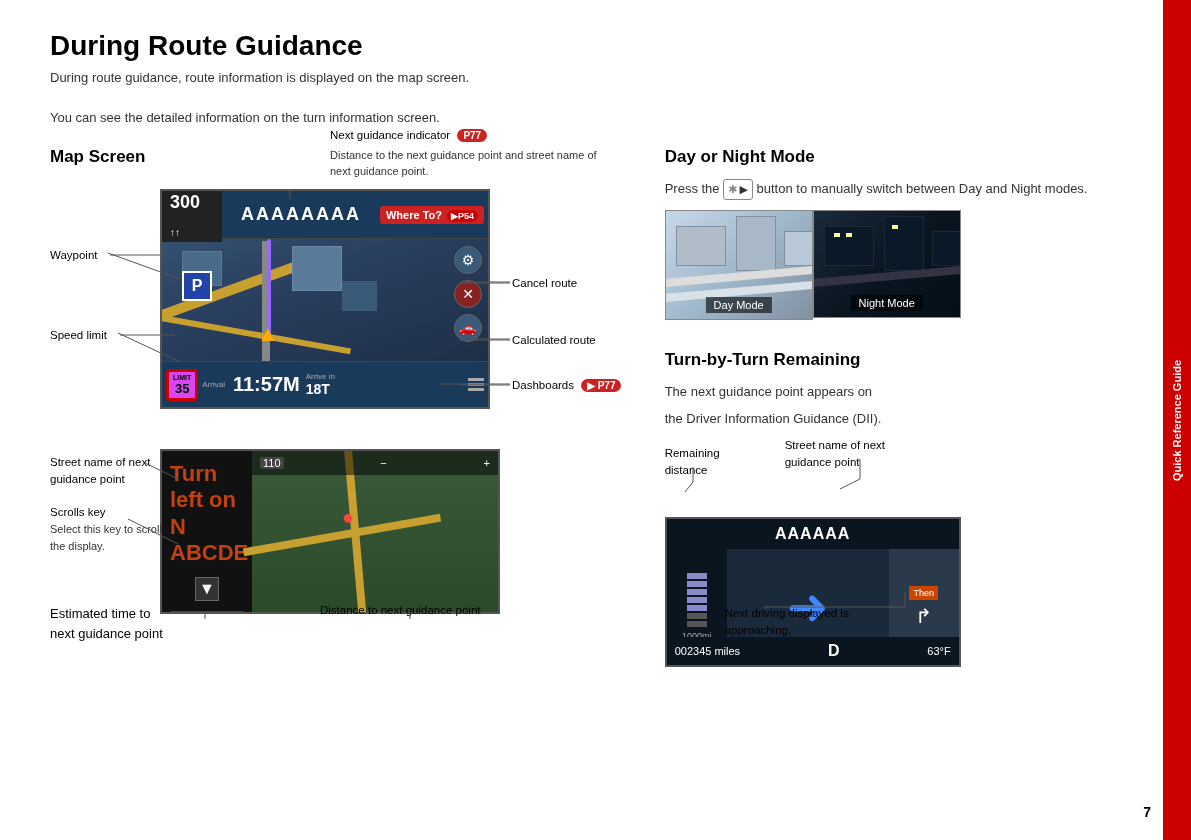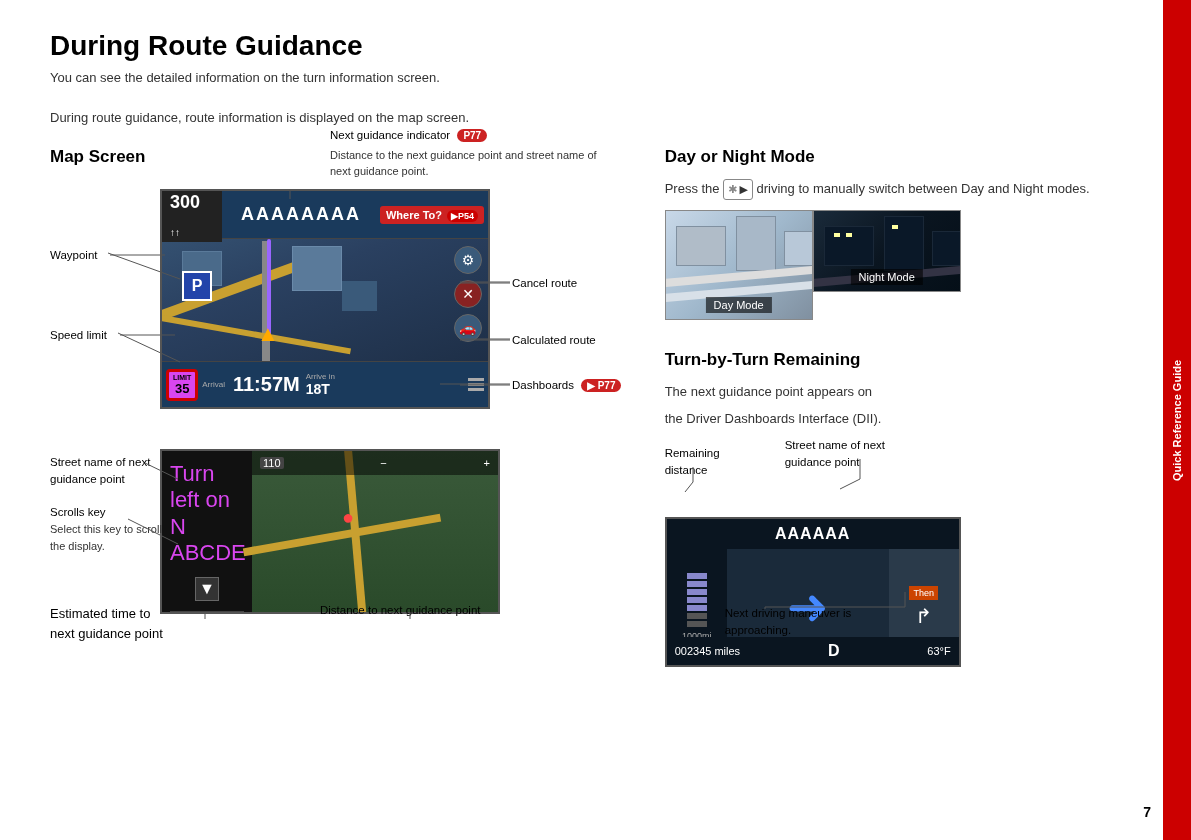--- a/index.html
+++ b/index.html
@@ -266,21 +266,21 @@
       width: 148px;
       height: 110px;
       background: linear-gradient(135deg, #c8d8e8 0%, #a0b8cc 50%, #8090a0 100%);
       position: relative;
       overflow: hidden;
       border: 1px solid #888;
     }
 
     .night-mode-img {
       width: 148px;
-      height: 82px;
+      height: 108px;
       background: linear-gradient(135deg, #1a2a3a 0%, #0a1520 50%, #050f18 100%);
       position: relative;
       overflow: hidden;
       border: 1px solid #888;
     }
 
     .mode-label {
       position: absolute;
       bottom: 6px;
       left: 50%;
@@ -444,23 +444,23 @@
       top: 0;
       bottom: 0;
       width: 90px;
       background: #111;
       display: flex;
       flex-direction: column;
       padding: 10px 8px;
     }
 
     .guidance-text {
-      color: #d946ef;
+      color: #c2410c;
       font-size: 22px;
-      font-weight: normal;
+      font-weight: bold;
       line-height: 1.2;
       flex: 1;
     }
 
     .guidance-bottom {
       display: flex;
       gap: 8px;
       border-top: 1px solid #444;
       padding-top: 6px;
     }
@@ -548,22 +548,22 @@
       margin-bottom: 8px;
     }
   </style>
 </head>
 <body>
 
 <div class="page-container">
   <div class="main-content">
 
     <h1 class="page-title">During Route Guidance</h1>
+    <p class="page-subtitle">During route guidance, route information is displayed on the map screen.</p>
     <p class="page-subtitle">You can see the detailed information on the turn information screen.</p>
-    <p class="page-subtitle">During route guidance, route information is displayed on the map screen.</p>
 
     <div class="two-col">
 
       <div class="left-col">
 
         <div>
           <div class="section-heading">Map Screen</div>
 
           <div style="position:relative; margin-left:110px; margin-bottom:10px;">
 
@@ -771,21 +771,21 @@
       <div class="right-col">
 
         <div class="day-night-section">
           <div class="section-heading">Day or Night Mode</div>
           <p class="section-desc">
             <span>Press the</span>
             <span style="display:inline-flex; align-items:center; border:1px solid #888; padding:1px 4px; border-radius:3px; font-size:13px;">
               <span style="color:#888; font-size:11px; margin-right:2px;">✱</span>
               <span style="font-size:11px;">▶</span>
             </span>
-            <span>driving to manually switch between Day and Night modes.</span>
+            <span>button to manually switch between Day and Night modes.</span>
           </p>
           <div class="day-night-images">
 
             <div class="day-mode-img">
 
               <div class="building-block" style="width:50px;height:40px;left:10px;top:15px;background:#b0bcc8;"></div>
               <div class="building-block" style="width:40px;height:55px;left:70px;top:5px;background:#a8b8c8;"></div>
               <div class="building-block" style="width:45px;height:35px;left:118px;top:20px;background:#b8c8d8;"></div>
               <div style="position:absolute;width:200px;height:8px;background:#ddd;top:60px;left:-10px;transform:rotate(-5deg);"></div>
               <div style="position:absolute;width:200px;height:8px;background:#d8e0e8;top:75px;left:-10px;transform:rotate(-5deg);"></div>
@@ -803,21 +803,21 @@
               <div style="position:absolute;width:6px;height:4px;background:#ffffa0;left:78px;top:14px;"></div>
               <div style="position:absolute;width:200px;height:8px;background:#334;top:60px;left:-10px;transform:rotate(-5deg);"></div>
               <div class="mode-label">Night Mode</div>
             </div>
           </div>
         </div>
 
         <div class="turn-by-turn-section">
           <div class="section-heading">Turn-by-Turn Remaining</div>
           <p class="section-desc">The next guidance point appears on</p>
-          <p class="section-desc">the Driver Dashboards Interface (DII).</p>
+          <p class="section-desc">the Driver Information Guidance (DII).</p>
 
           <div style="position:relative; height:200px;">
 
             <div style="position:absolute; left:0; top:40px;">
               <div class="turn-display">
 
                 <div class="turn-top-bar">
                   <span class="turn-street">AAAAAA</span>
                 </div>
                 <div class="turn-body">
@@ -866,21 +866,21 @@
             <svg style="position:absolute; top:0; left:0; width:310px; height:200px; pointer-events:none; overflow:visible;">
 
               <line x1="28" y1="30" x2="28" y2="45" stroke="#555" stroke-width="1"></line>
               <line x1="28" y1="45" x2="20" y2="55" stroke="#555" stroke-width="1"></line>
 
               <line x1="195" y1="22" x2="195" y2="42" stroke="#555" stroke-width="1"></line>
               <line x1="195" y1="42" x2="175" y2="52" stroke="#555" stroke-width="1"></line>
             </svg>
 
             <div style="position:absolute; left:60px; top:168px; font-size:11.5px; line-height:1.5;">
-              <div>Next driving maneuver is</div>
+              <div>Next driving displayed is</div>
               <div>approaching.</div>
             </div>
             <svg style="position:absolute; top:0; left:0; width:310px; height:210px; pointer-events:none; overflow:visible;">
               <line x1="240" y1="155" x2="240" y2="170" stroke="#555" stroke-width="1"></line>
               <line x1="100" y1="170" x2="240" y2="170" stroke="#555" stroke-width="1"></line>
               <line x1="100" y1="170" x2="100" y2="172" stroke="#555" stroke-width="1"></line>
             </svg>
           </div>
         </div>
       </div>

